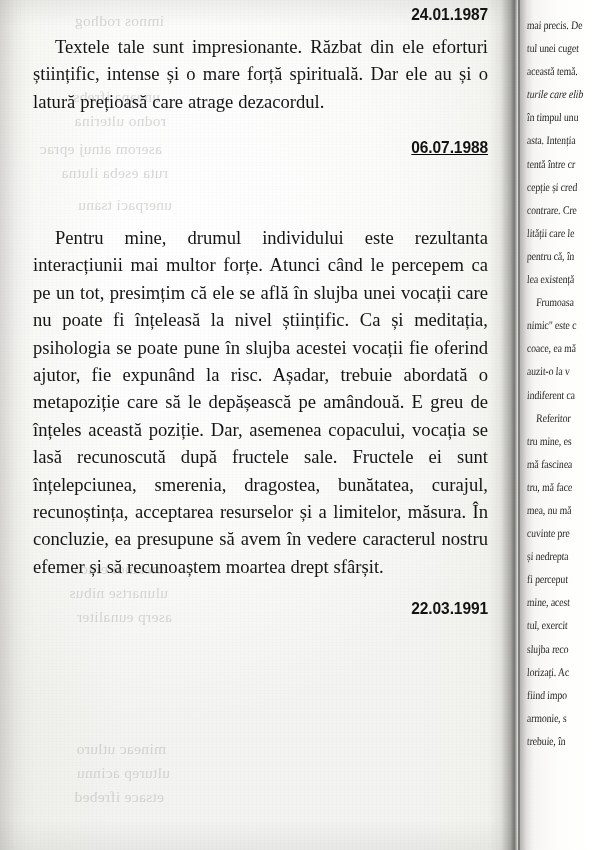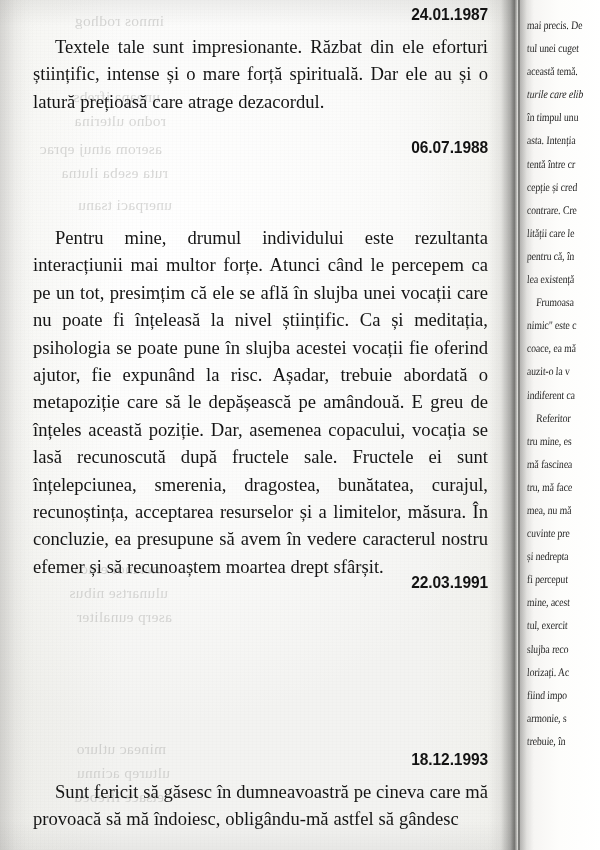--- a/index.html
+++ b/index.html
@@ -105,23 +105,23 @@
     text-justify: inter-word;
     hyphens: manual;
     -webkit-hyphens: manual;
     word-spacing: .2px;
   }
   p.body.indent { text-indent: 22px; }
 
   
   .entry { position: absolute; left: 0; width: 455px; }
   #entry-0 { top: 5px; }
-  #entry-1 { top: 138px; }
+  #entry-1 { top: 138px; text-decoration: underline; }
   #entry-2 { top: 224px; }
-  #entry-3 { top: 573px; }
+  #entry-3 { top: 599px; }
   #entry-4 { top: 750px; }
 
   .entry .date { margin-bottom: 9px; }
 
   
   .gutter-shadow {
     position: absolute;
     left: 488px; top: 0; width: 30px; height: 850px;
     background: linear-gradient(90deg,
       rgba(255,255,255,0) 0%,
@@ -203,24 +203,20 @@
     </div>
 
     <div class="entry" id="entry-2">
       <p class="body indent">Pentru mine, drumul individului este rezultanta interacțiunii mai multor forțe. Atunci când le percepem ca pe un tot, presimțim că ele se află în slujba unei vocații care nu poate fi înțeleasă la nivel științific. Ca și meditația, psihologia se poate pune în slujba acestei vocații fie oferind ajutor, fie expunând la risc. Așadar, trebuie abordată o metapoziție care să le depășească pe amândouă. E greu de înțeles această poziție. Dar, asemenea copacului, vocația se lasă recunoscută după fructele sale. Fructele ei sunt înțelepciunea, smerenia, dragostea, bunătatea, curajul, recunoștința, acceptarea resurselor și a limitelor, măsura. În concluzie, ea presupune să avem în vedere caracterul nostru efemer și să recunoaștem moartea drept sfârșit.</p>
     </div>
 
     <div class="entry" id="entry-3">
       <div class="date">22.03.1991</div>
     </div>
 
-    <div class="entry" id="entry-4">
-      <div class="date">18.12.1993</div>
-      <p class="body indent">Sunt fericit să găsesc în dumneavoastră pe cineva care mă provoacă să mă îndoiesc, obligându-mă astfel să gândesc</p>
-    </div>
 
   </div>
 
   <div class="gutter-shadow"></div>
   <div class="next-page">
     <div class="np-inner">
         <div class="np-line">mai precis. De</div>
         <div class="np-line">tul unei cuget</div>
         <div class="np-line">această temă.</div>
         <div class="np-line ital">turile care elib</div>

